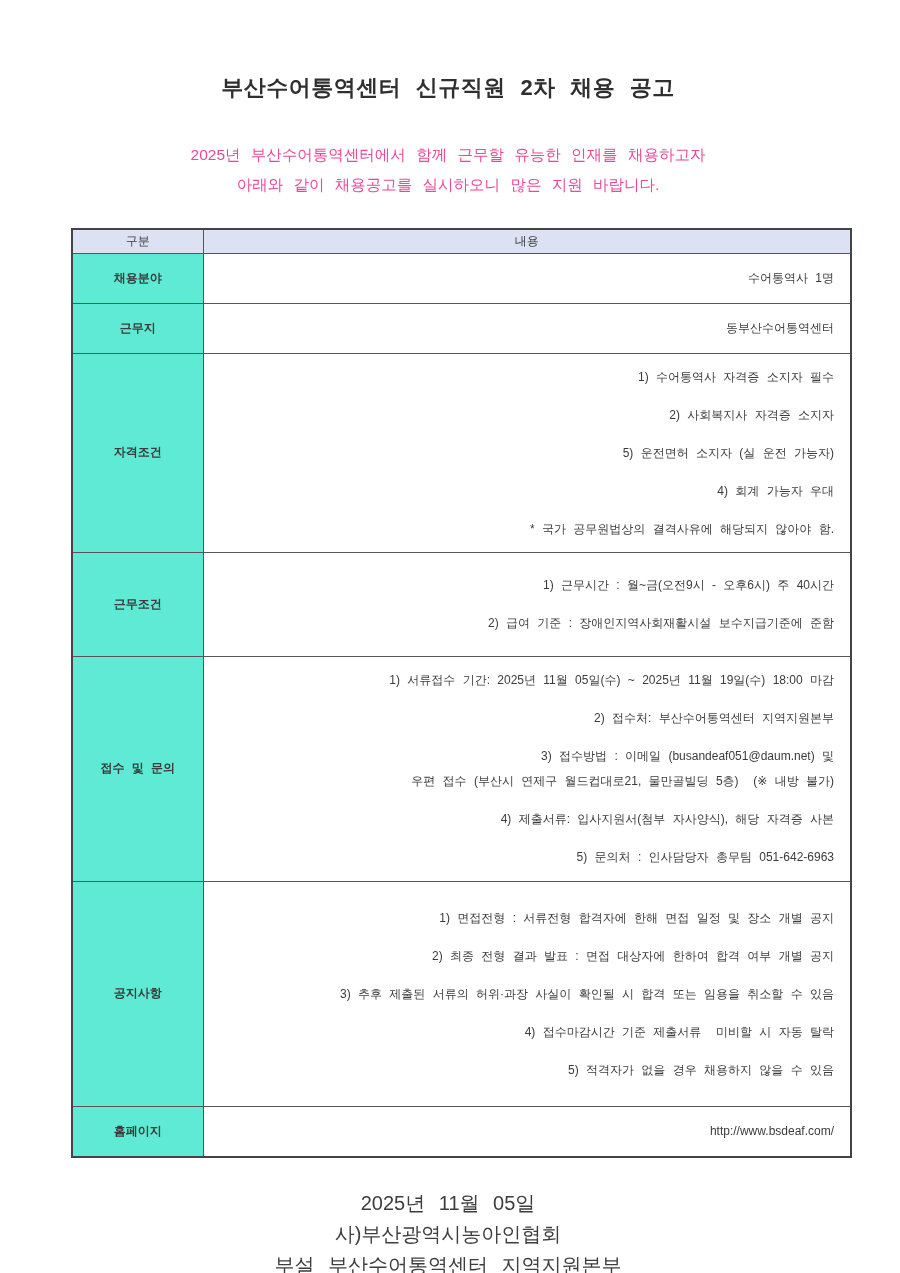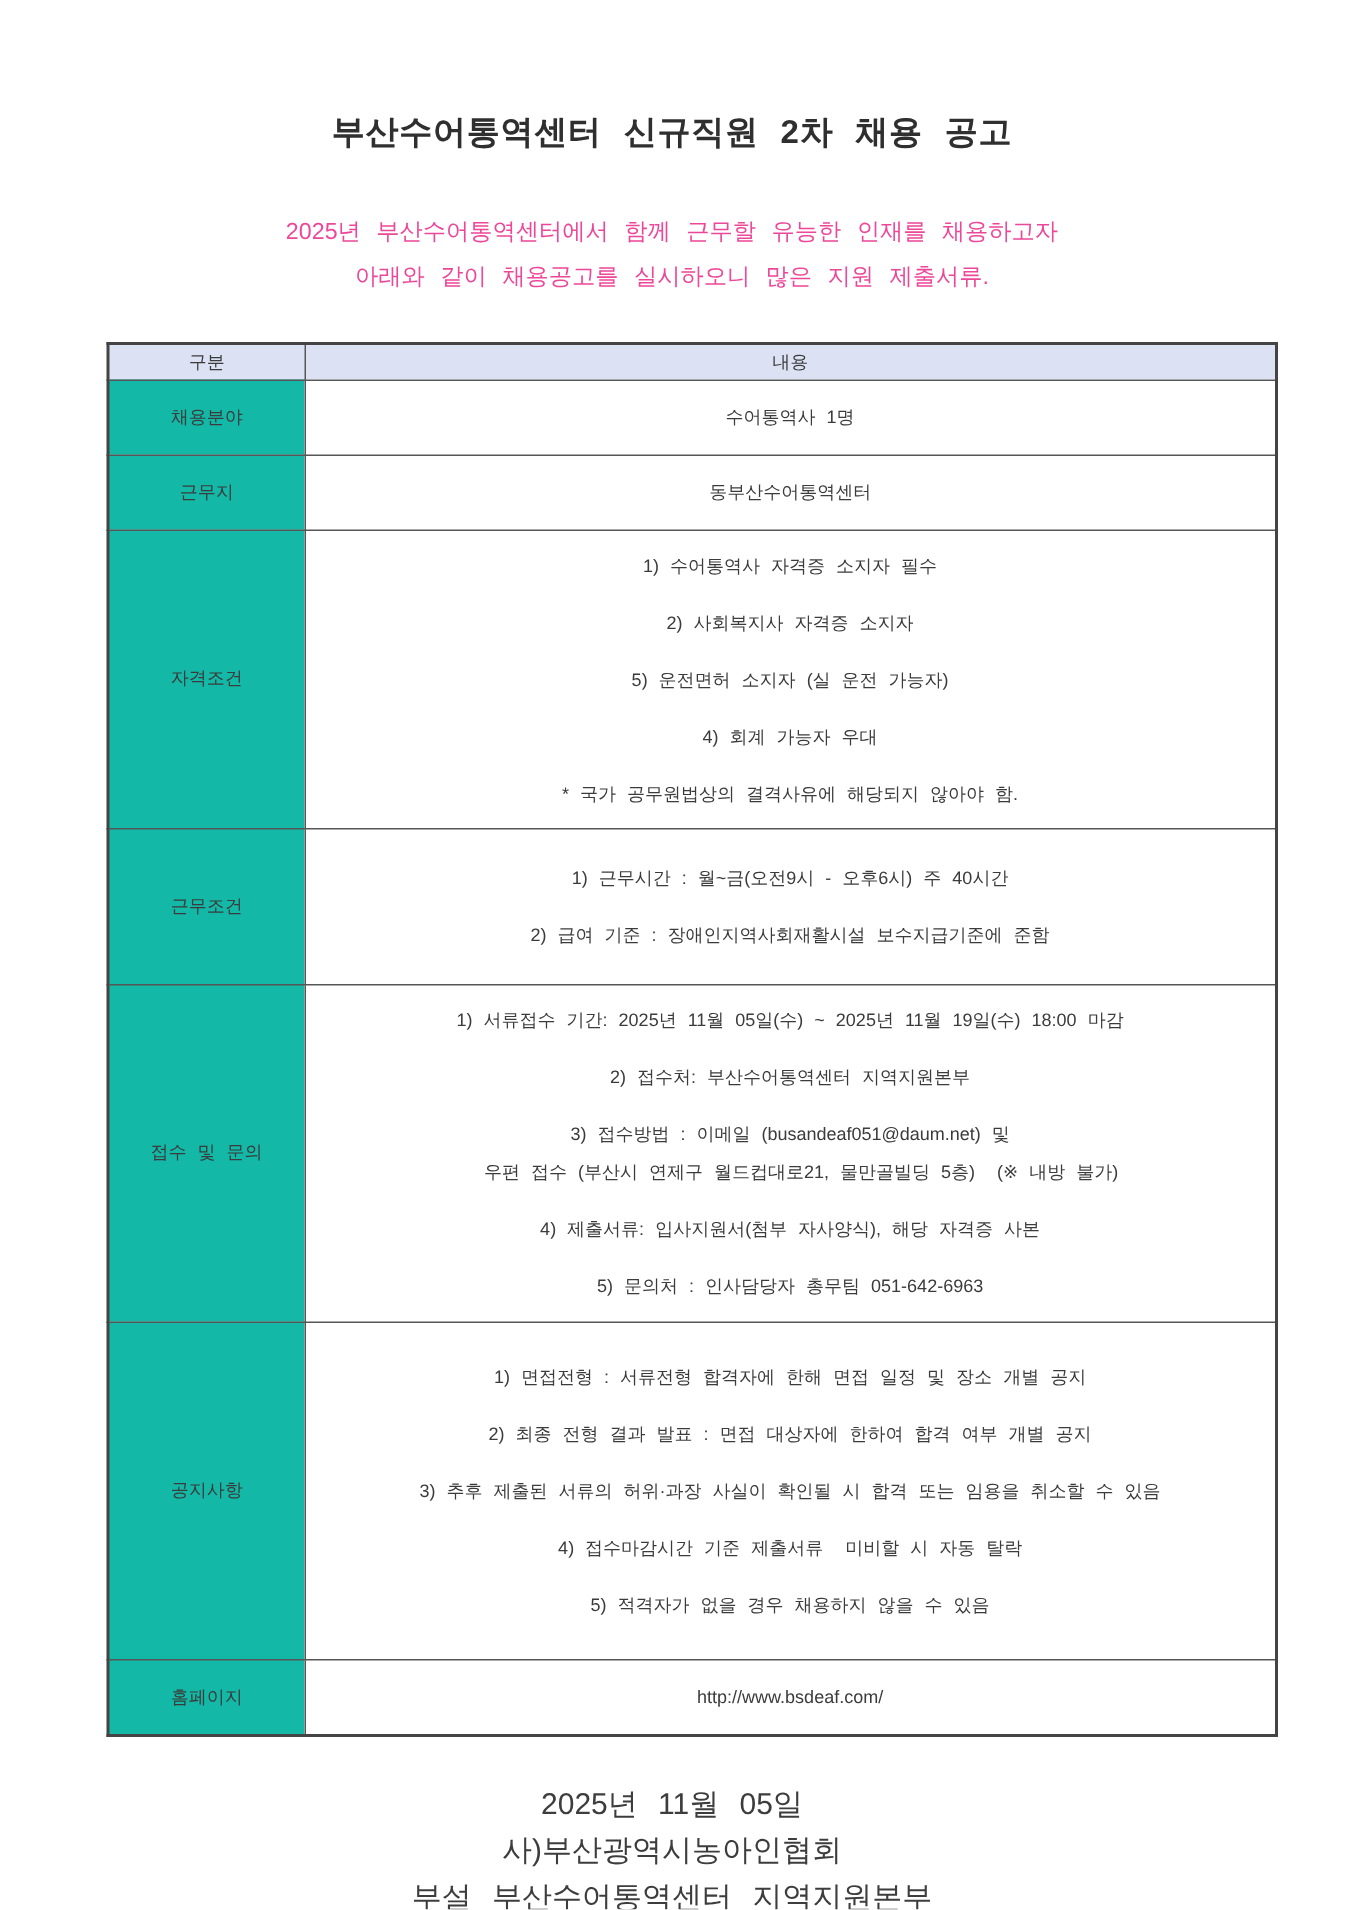--- a/index.html
+++ b/index.html
@@ -53,28 +53,29 @@
     vertical-align: middle;
     word-spacing: 4px;
   }
   table.doc-table th {
     background: #dce2f4;
     font-weight: normal;
     text-align: center;
     padding: 0;
   }
   td.lbl {
-    background: #14b8a6;
+    background: #5eead4;
     text-align: center;
     padding: 16px 4px;
+    font-weight: bold;
   }
   td.val {
     background: #ffffff;
-    text-align: center;
-    padding: 6px 32px;
+    text-align: right;
+    padding: 6px 16px;
   }
   tr.r-head   { height: 24px; }
   tr.r-single { height: 26px; }
   tr.r-qual   { height: 199px; }
   tr.r-work   { height: 104px; }
   tr.r-apply  { height: 225px; }
   tr.r-notice { height: 225px; }
   .para {
     margin: 0 0 18px 0;
     line-height: 20px;
@@ -94,21 +95,21 @@
 </style>
 </head>
 <body>
 
 <div class="page">
 
   <h1 class="doc-title">부산수어통역센터 신규직원 2차 채용 공고</h1>
 
   <div class="doc-intro">
     <div>2025년 부산수어통역센터에서 함께 근무할 유능한 인재를 채용하고자</div>
-    <div>아래와 같이 채용공고를 실시하오니 많은 지원 제출서류.</div>
+    <div>아래와 같이 채용공고를 실시하오니 많은 지원 바랍니다.</div>
   </div>
 
   <table class="doc-table">
     <colgroup>
         <col class="col-label">
         <col class="col-content">
       </colgroup>
 
     <tbody>
         <tr class="r-head">

